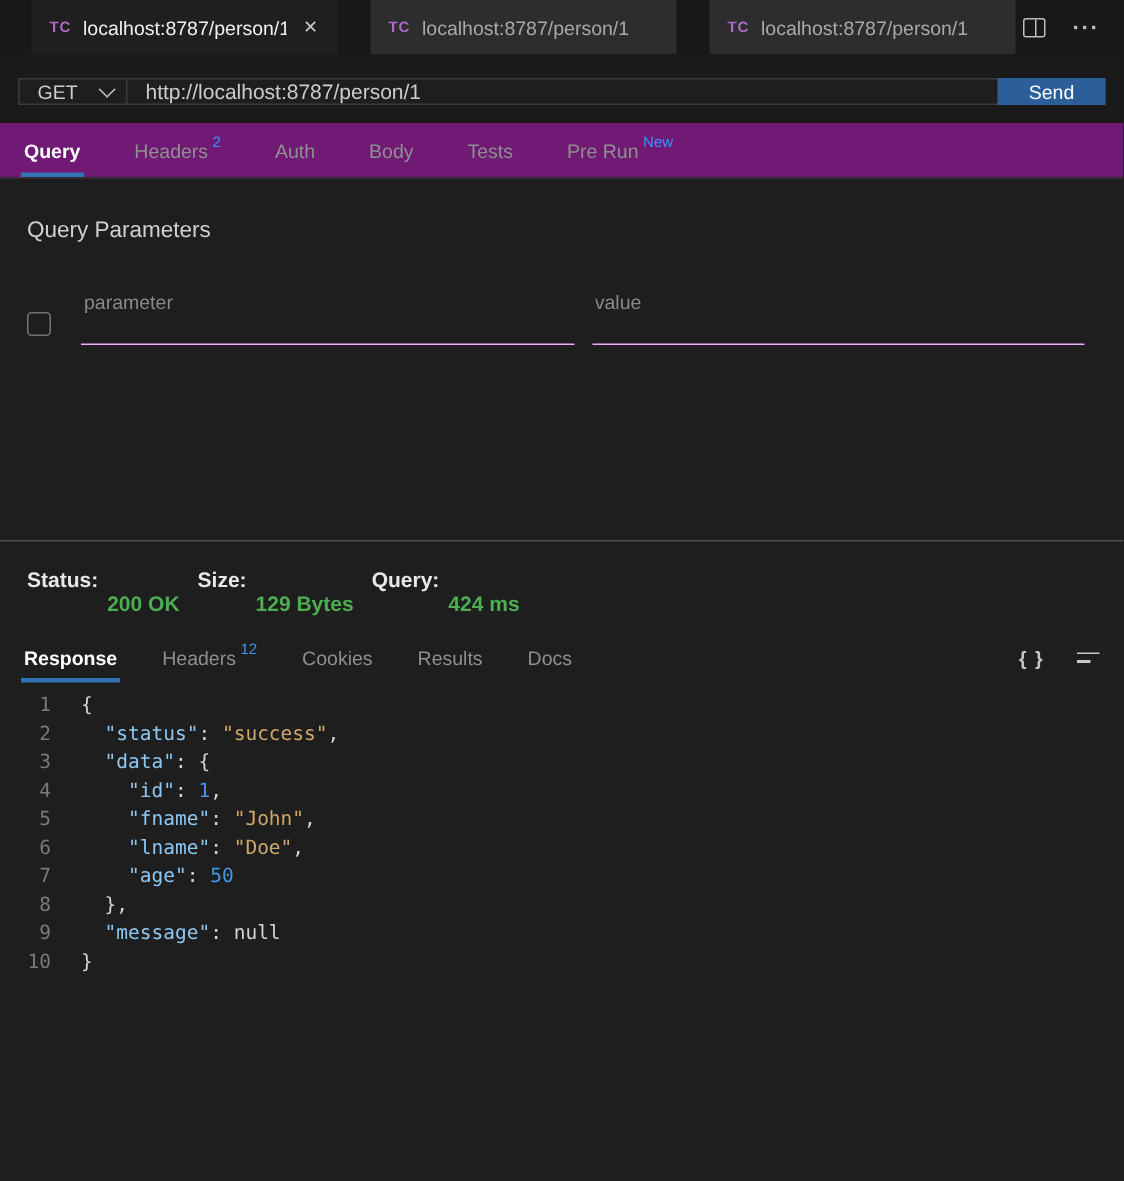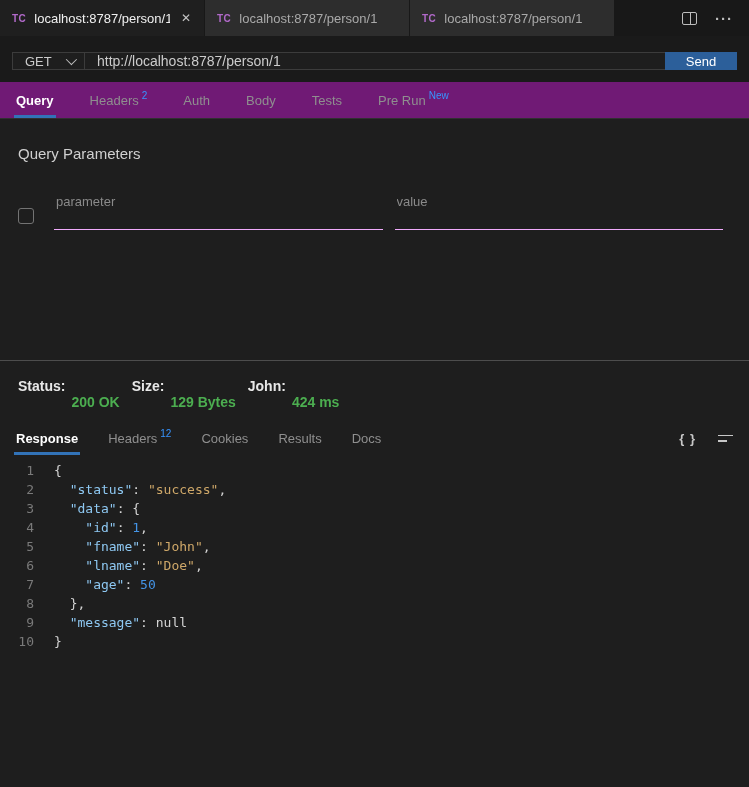--- a/index.html
+++ b/index.html
@@ -9,21 +9,21 @@
     font-family:"Liberation Sans", sans-serif;
     color:#cccccc;
     display:flex; flex-direction:column;
   }
 
   
   .titlebar { height:36px; background:#181818; display:flex; align-items:stretch; flex:0 0 auto; }
   .wtab {
     width:205px; display:flex; align-items:center; gap:8px;
     padding:0 10px 0 12px; font-size:13px; color:#a9a9a9;
-    background:#2d2d2d; border-right:1px solid #181818; cursor:pointer;
+    background:#2d2d2d; border-right:1px solid #181818; cursor:pointer;margin-left:21px;
   }
   .wtab.active { background:#1f1f1f; color:#f0f0f0; }
   .tc-badge { font-size:10px; font-weight:700; letter-spacing:.5px; color:#b169c9; }
   .wtab-title { flex:1; white-space:nowrap; overflow:hidden; }
   .wtab-close { font-size:12px; color:#c5c5c5; padding:2px 3px; border-radius:3px; }
   .titlebar-actions { flex:1; display:flex; align-items:center; justify-content:flex-end; gap:18px; padding-right:16px; }
   .split-icon { width:15px; height:13px; border:1px solid #bdbdbd; border-radius:2px; position:relative; }
   .split-icon::after { content:""; position:absolute; left:50%; top:0; bottom:0; width:1px; background:#bdbdbd; }
   .more-icon { color:#bdbdbd; font-size:15px; font-weight:700; letter-spacing:1px; line-height:1; }
 
@@ -162,21 +162,21 @@
 <div class="status-row">
   <div class="status-item">
     <span class="status-label">Status:</span>
     <span class="status-value">200 OK</span>
   </div>
   <div class="status-item">
     <span class="status-label">Size:</span>
     <span class="status-value">129 Bytes</span>
   </div>
   <div class="status-item">
-    <span class="status-label">John:</span>
+    <span class="status-label">Query:</span>
     <span class="status-value">424 ms</span>
   </div>
 </div>
 
 <div class="resp-tabs">
   <div class="tab-item active">
     <span>Response</span>
   </div>
   <div class="tab-item">
     <span>Headers</span>

